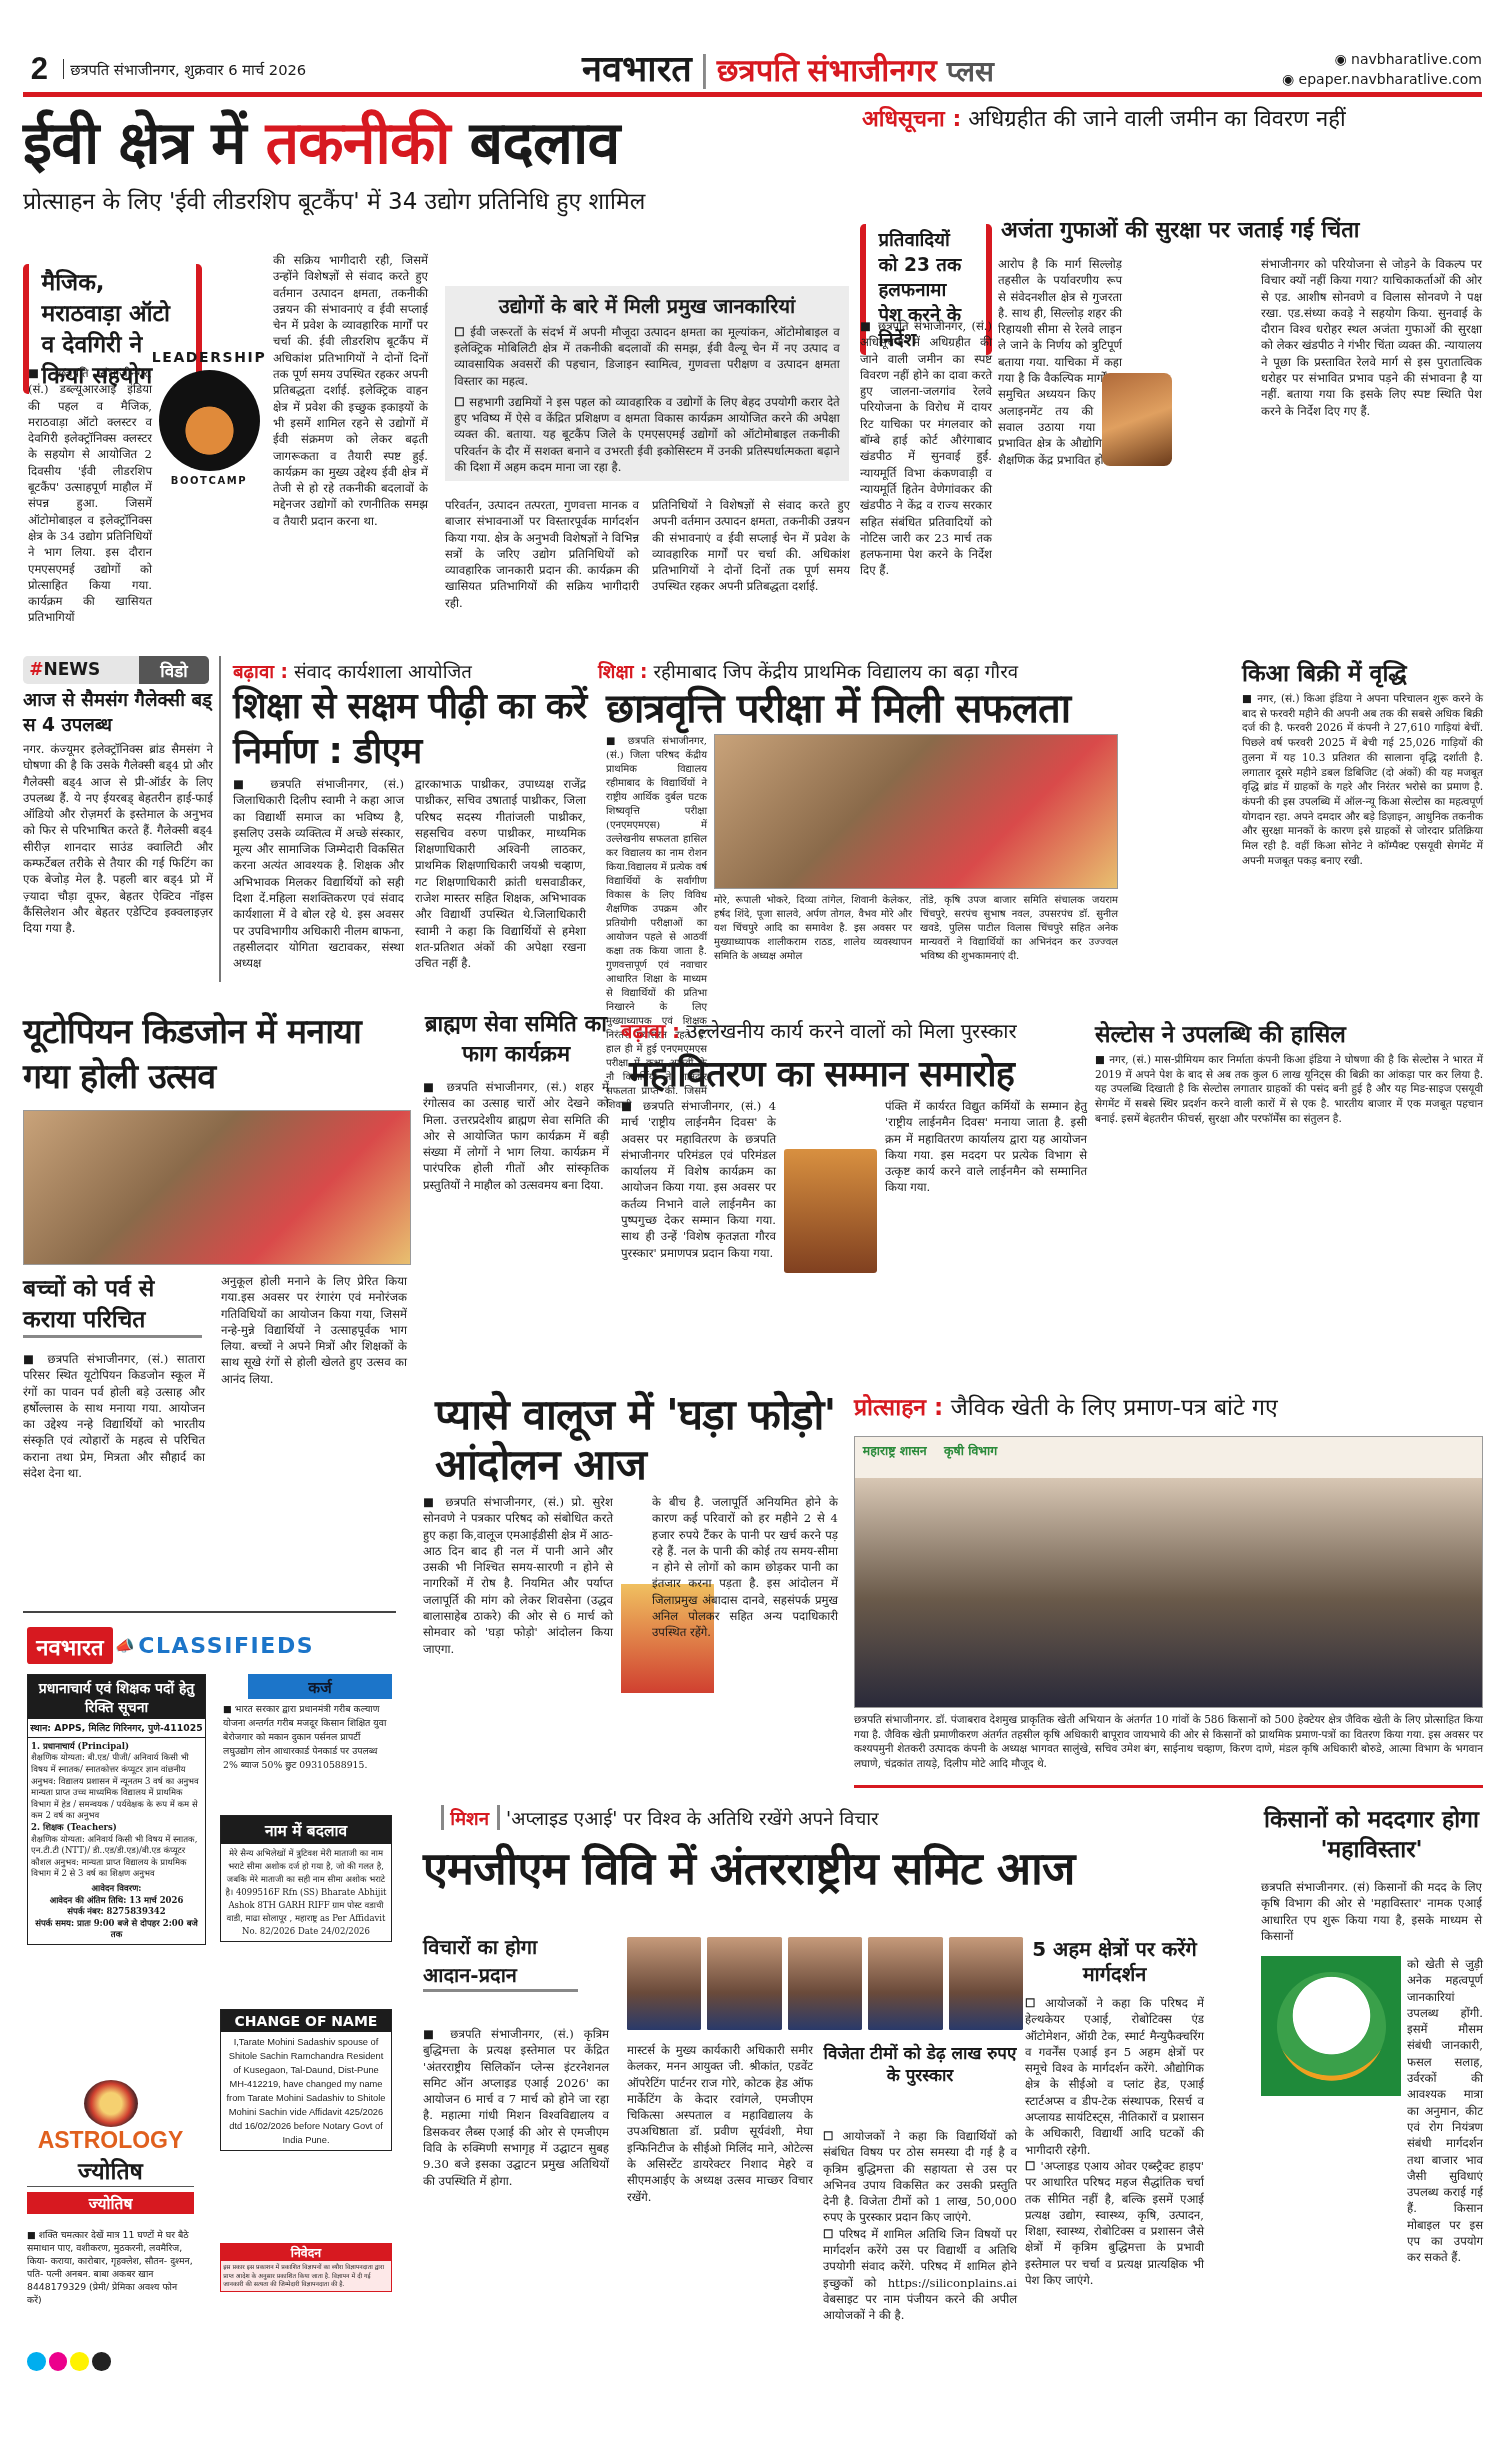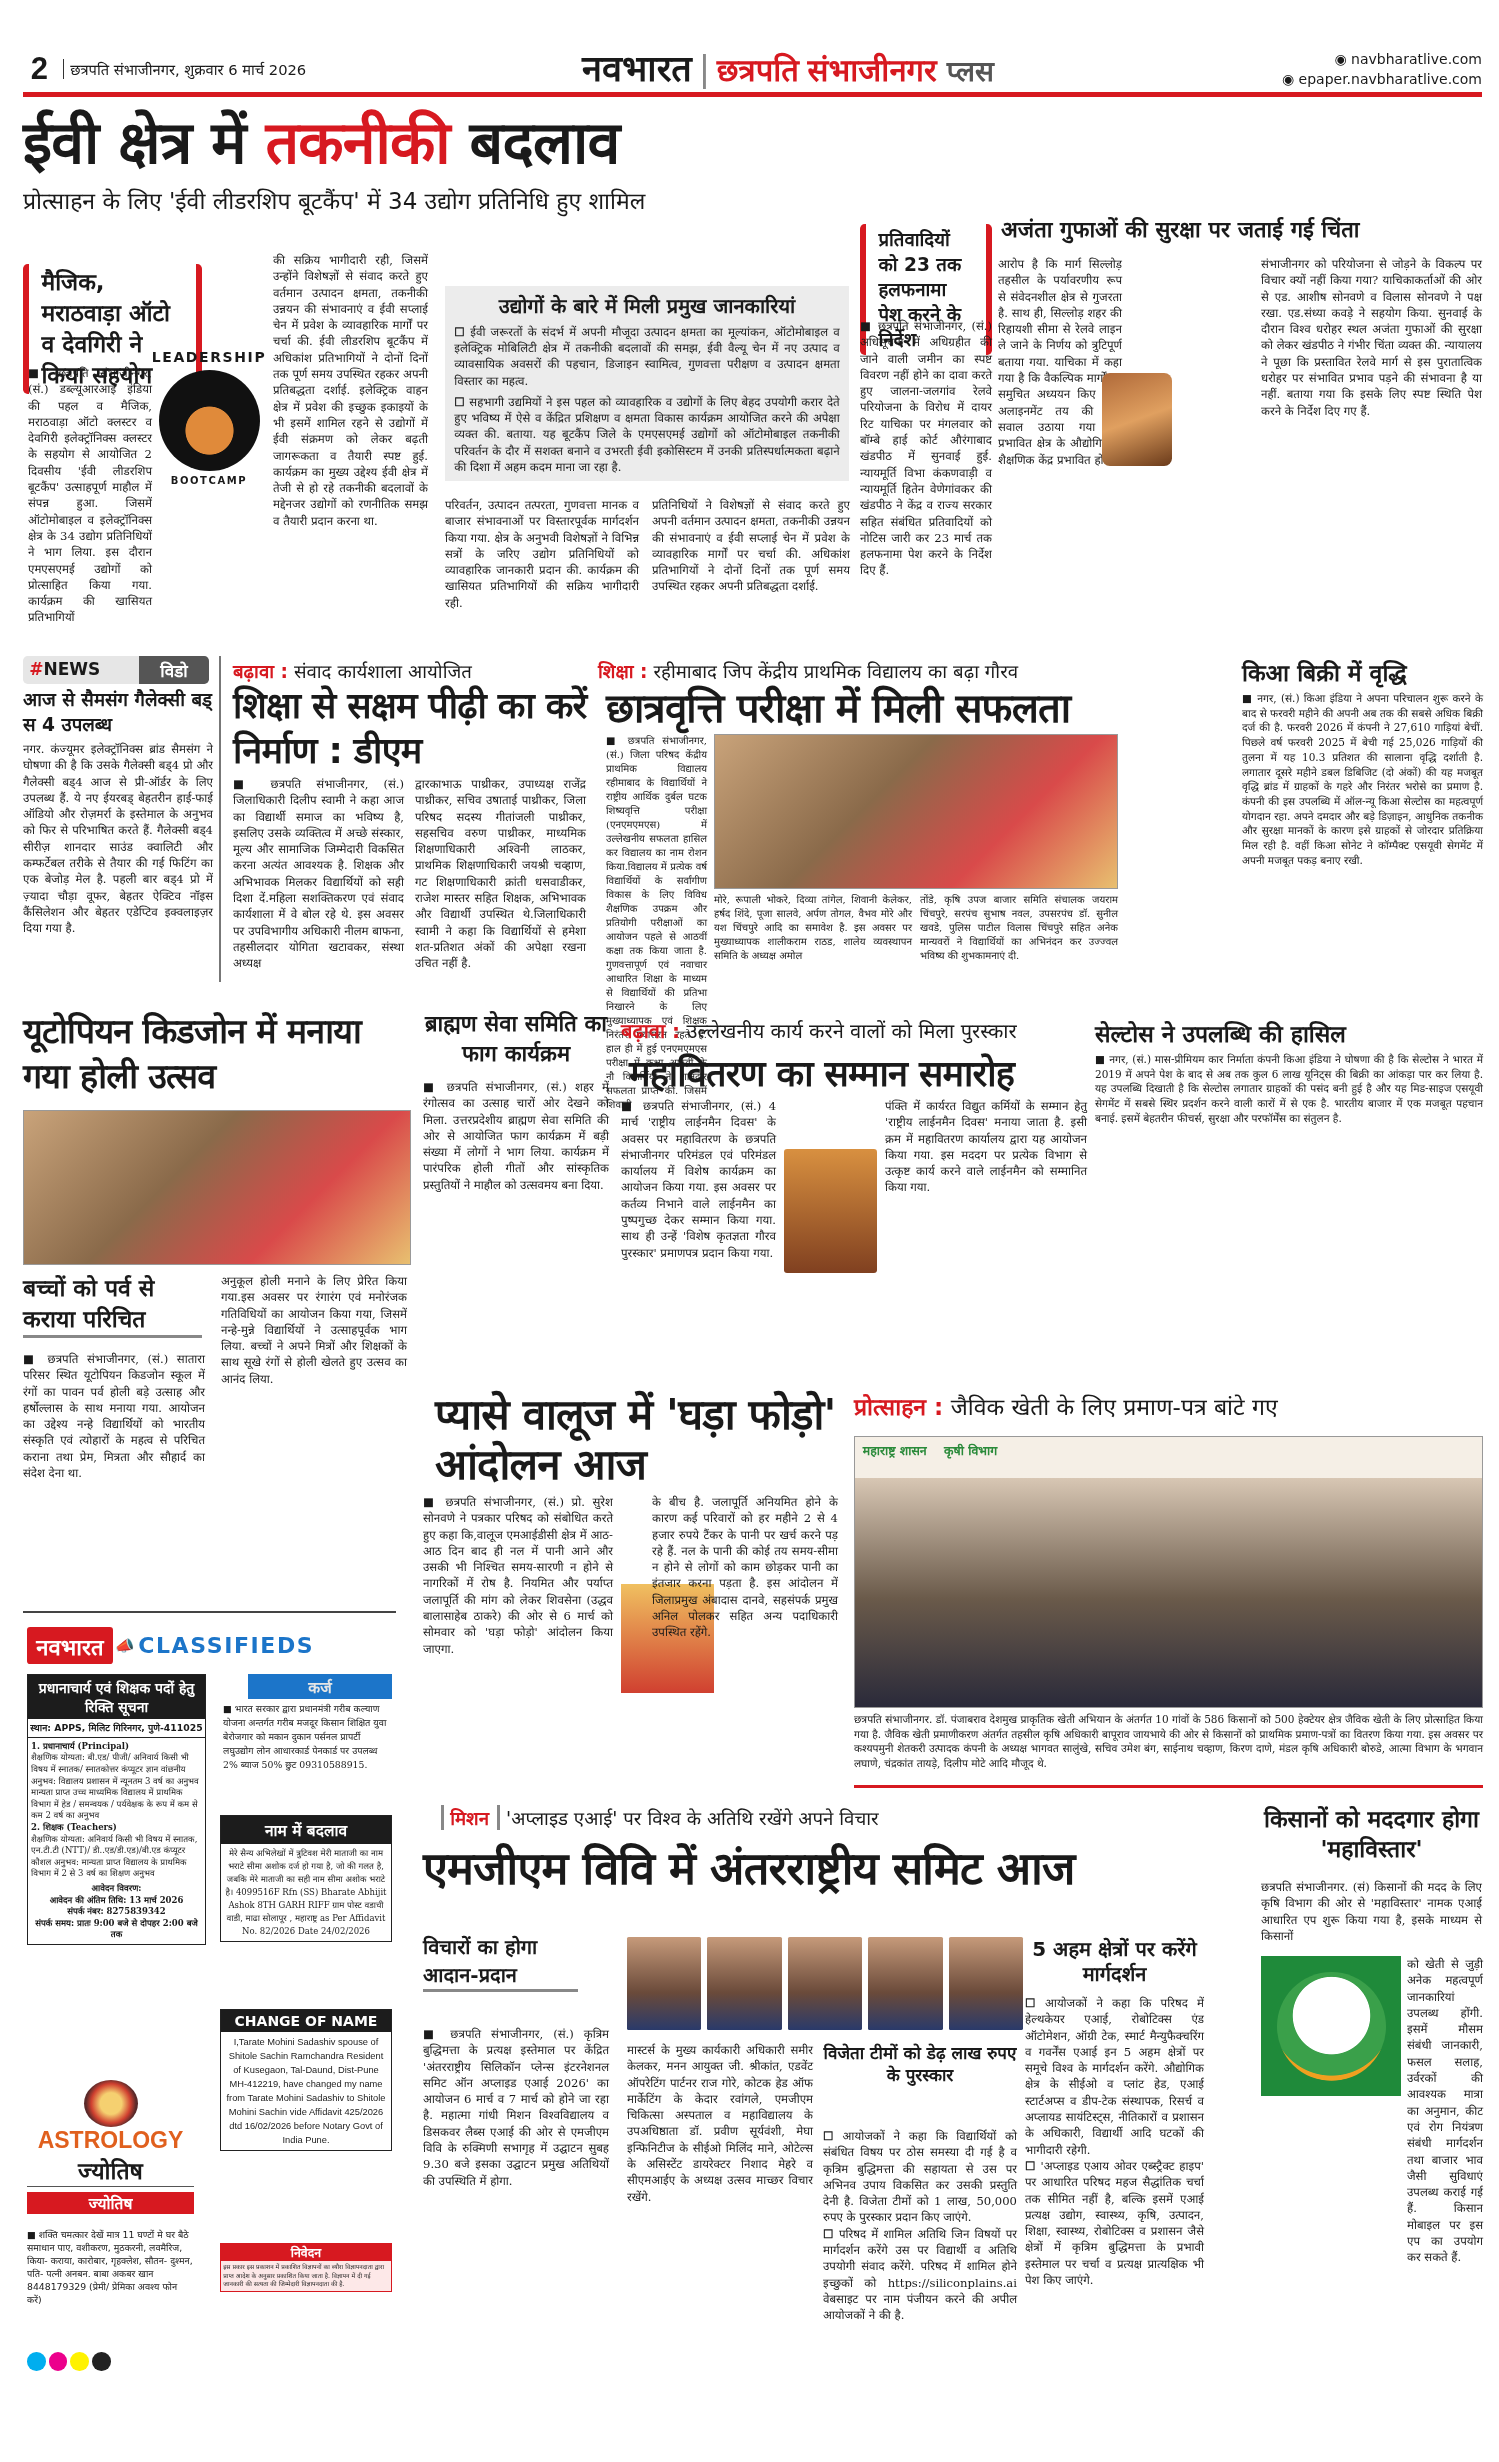--- a/index.html
+++ b/index.html
@@ -18,21 +18,21 @@
   .topbar { top: 92px; left: 23px; width: 1459px; height: 5.4px; background: #d71920; }
   .col-text { font-size: 11.6px; line-height: 16.3px; text-align: justify; font-family: "DejaVu Serif", serif; }
   .hl-xl { font-family: "DejaVu Sans", sans-serif; font-weight: bold; letter-spacing: -0.8px; }
   .box-grey { background: #ececec; margin-top: 24px; }
   .photo { background: linear-gradient(135deg,#c9a37a,#8a6a4a 40%,#d94a4a 70%,#e8c070); border: 0.8px solid #999; }
   .sq::before { content: "■ "; }
   .cb::before { content: "☐ "; font-weight: bold; }
   .red-bar-left { border-left: 6.2px solid #d71920; border-right: 6.2px solid #d71920; border-radius: 4.7px; padding: 3.1px 12.4px; }
   .cls-box { border: 1.6px solid #222; }
   .cls-head-dark { background: #1c1c1c; color: #fff; text-align: center; font-weight: bold; }
-  .cls-head-blue { background: #1c75c9; color: #e5e5e5; text-align: center; font-weight: bold; margin-left: 28px; }
+  .cls-head-blue { background: #1c75c9; color: #0f172a; text-align: center; font-weight: bold; margin-left: 28px; }
   .cls-head-red { background: #d71920; color: #fff; text-align: center; font-weight: bold; }
   .face { background: linear-gradient(180deg,#c69a7a,#6a4a3a 60%,#2a3a6a); border-radius: 1.6px; }
   .cmyk span { display: inline-block; width: 18.6px; height: 18.6px; border-radius: 50%; margin-right: 3.1px; }
 </style>
 </head>
 <body>
 
 <div class="abs masthead">
   <span class="page-num">2</span>
   <span class="date-line">छत्रपति संभाजीनगर, शुक्रवार 6 मार्च 2026</span>
@@ -62,20 +62,21 @@
 <div class="abs col-text" style="left:273px;top:252px;width:155px;">की सक्रिय भागीदारी रही, जिसमें उन्होंने विशेषज्ञों से संवाद करते हुए वर्तमान उत्पादन क्षमता, तकनीकी उन्नयन की संभावनाएं व ईवी सप्लाई चेन में प्रवेश के व्यावहारिक मार्गों पर चर्चा की. ईवी लीडरशिप बूटकैंप में अधिकांश प्रतिभागियों ने दोनों दिनों तक पूर्ण समय उपस्थित रहकर अपनी प्रतिबद्धता दर्शाई. इलेक्ट्रिक वाहन क्षेत्र में प्रवेश की इच्छुक इकाइयों के भी इसमें शामिल रहने से उद्योगों में ईवी संक्रमण को लेकर बढ़ती जागरूकता व तैयारी स्पष्ट हुई. कार्यक्रम का मुख्य उद्देश्य ईवी क्षेत्र में तेजी से हो रहे तकनीकी बदलावों के मद्देनजर उद्योगों को रणनीतिक समझ व तैयारी प्रदान करना था.</div>
 <div class="abs box-grey" style="left:445px;top:262px;width:404px;padding:6.2px 9.3px;">
   <div style="font-size:20px;font-weight:bold;text-align:center;margin-bottom:4.7px;">उद्योगों के बारे में मिली प्रमुख जानकारियां</div>
   <div class="col-text cb" style="margin-bottom:4.7px;">ईवी जरूरतों के संदर्भ में अपनी मौजूदा उत्पादन क्षमता का मूल्यांकन, ऑटोमोबाइल व इलेक्ट्रिक मोबिलिटी क्षेत्र में तकनीकी बदलावों की समझ, ईवी वैल्यू चेन में नए उत्पाद व व्यावसायिक अवसरों की पहचान, डिजाइन स्वामित्व, गुणवत्ता परीक्षण व उत्पादन क्षमता विस्तार का महत्व.</div>
   <div class="col-text cb">सहभागी उद्यमियों ने इस पहल को व्यावहारिक व उद्योगों के लिए बेहद उपयोगी करार देते हुए भविष्य में ऐसे व केंद्रित प्रशिक्षण व क्षमता विकास कार्यक्रम आयोजित करने की अपेक्षा व्यक्त की. बताया. यह बूटकैंप जिले के एमएसएमई उद्योगों को ऑटोमोबाइल तकनीकी परिवर्तन के दौर में सशक्त बनाने व उभरती ईवी इकोसिस्टम में उनकी प्रतिस्पर्धात्मकता बढ़ाने की दिशा में अहम कदम माना जा रहा है.</div>
 </div>
 <div class="abs col-text" style="left:445px;top:497px;width:194px;">परिवर्तन, उत्पादन तत्परता, गुणवत्ता मानक व बाजार संभावनाओं पर विस्तारपूर्वक मार्गदर्शन किया गया. क्षेत्र के अनुभवी विशेषज्ञों ने विभिन्न सत्रों के जरिए उद्योग प्रतिनिधियों को व्यावहारिक जानकारी प्रदान की. कार्यक्रम की खासियत प्रतिभागियों की सक्रिय भागीदारी रही.</div>
 <div class="abs col-text" style="left:652px;top:497px;width:198px;">प्रतिनिधियों ने विशेषज्ञों से संवाद करते हुए अपनी वर्तमान उत्पादन क्षमता, तकनीकी उन्नयन की संभावनाएं व ईवी सप्लाई चेन में प्रवेश के व्यावहारिक मार्गों पर चर्चा की. अधिकांश प्रतिभागियों ने दोनों दिनों तक पूर्ण समय उपस्थित रहकर अपनी प्रतिबद्धता दर्शाई.</div>
 
 <div class="abs" style="left:862px;top:102px;width:621px;">
+  <div style="font-size:22px;"><span class="kicker-red">अधिसूचना :</span> <span>अधिग्रहीत की जाने वाली जमीन का विवरण नहीं</span></div>
 </div>
 <div class="abs" style="left:1001px;top:213px;width:481px;font-size:22px;font-weight:bold;">अजंता गुफाओं की सुरक्षा पर जताई गई चिंता</div>
 <div class="abs red-bar-left" style="left:860px;top:224px;width:132px;font-size:18.6px;font-weight:bold;line-height:25px;">प्रतिवादियों को 23 तक हलफनामा पेश करने के निर्देश</div>
 <div class="abs col-text" style="left:860px;top:318px;width:132px;"><span class="sq">छत्रपति संभाजीनगर, (सं.) अधिसूचना में अधिग्रहीत की जाने वाली जमीन का स्पष्ट विवरण नहीं होने का दावा करते हुए जालना-जलगांव रेलवे परियोजना के विरोध में दायर रिट याचिका पर मंगलवार को बॉम्बे हाई कोर्ट औरंगाबाद खंडपीठ में सुनवाई हुई. न्यायमूर्ति विभा कंकणवाड़ी व न्यायमूर्ति हितेन वेणेगांवकर की खंडपीठ ने केंद्र व राज्य सरकार सहित संबंधित प्रतिवादियों को नोटिस जारी कर 23 मार्च तक हलफनामा पेश करने के निर्देश दिए हैं.</span></div>
 <div class="abs col-text" style="left:998px;top:256px;width:124px;">आरोप है कि मार्ग सिल्लोड़ तहसील के पर्यावरणीय रूप से संवेदनशील क्षेत्र से गुजरता है. साथ ही, सिल्लोड़ शहर की रिहायशी सीमा से रेलवे लाइन ले जाने के निर्णय को त्रुटिपूर्ण बताया गया. याचिका में कहा गया है कि वैकल्पिक मार्गों का समुचित अध्ययन किए बिना अलाइनमेंट तय की गई. सवाल उठाया गया कि प्रभावित क्षेत्र के औद्योगिक व शैक्षणिक केंद्र प्रभावित होंगे.</div>
 <div class="abs" style="left:1102px;top:373px;width:70px;height:93px;background:linear-gradient(160deg,#b06a3a,#e0a060 50%,#6a3a1a);border-radius:7.8px;"></div>
 <div class="abs col-text" style="left:1261px;top:256px;width:221px;">संभाजीनगर को परियोजना से जोड़ने के विकल्प पर विचार क्यों नहीं किया गया? याचिकाकर्ताओं की ओर से एड. आशीष सोनवणे व विलास सोनवणे ने पक्ष रखा. एड.संध्या कवड़े ने सहयोग किया. सुनवाई के दौरान विश्व धरोहर स्थल अजंता गुफाओं की सुरक्षा को लेकर खंडपीठ ने गंभीर चिंता व्यक्त की. न्यायालय ने पूछा कि प्रस्तावित रेलवे मार्ग से इस पुरातात्विक धरोहर पर संभावित प्रभाव पड़ने की संभावना है या नहीं. बताया गया कि इसके लिए स्पष्ट स्थिति पेश करने के निर्देश दिए गए हैं.</div>
 
 <div class="abs" style="left:23px;top:656px;width:186px;height:28px;border-radius:4.7px;overflow:hidden;display:flex;">
   <div style="flex:1;background:#e6e6e6;font-weight:bold;font-size:17px;padding:3.1px 6.2px;"><span class="red">#</span><span>NEWS</span></div>

